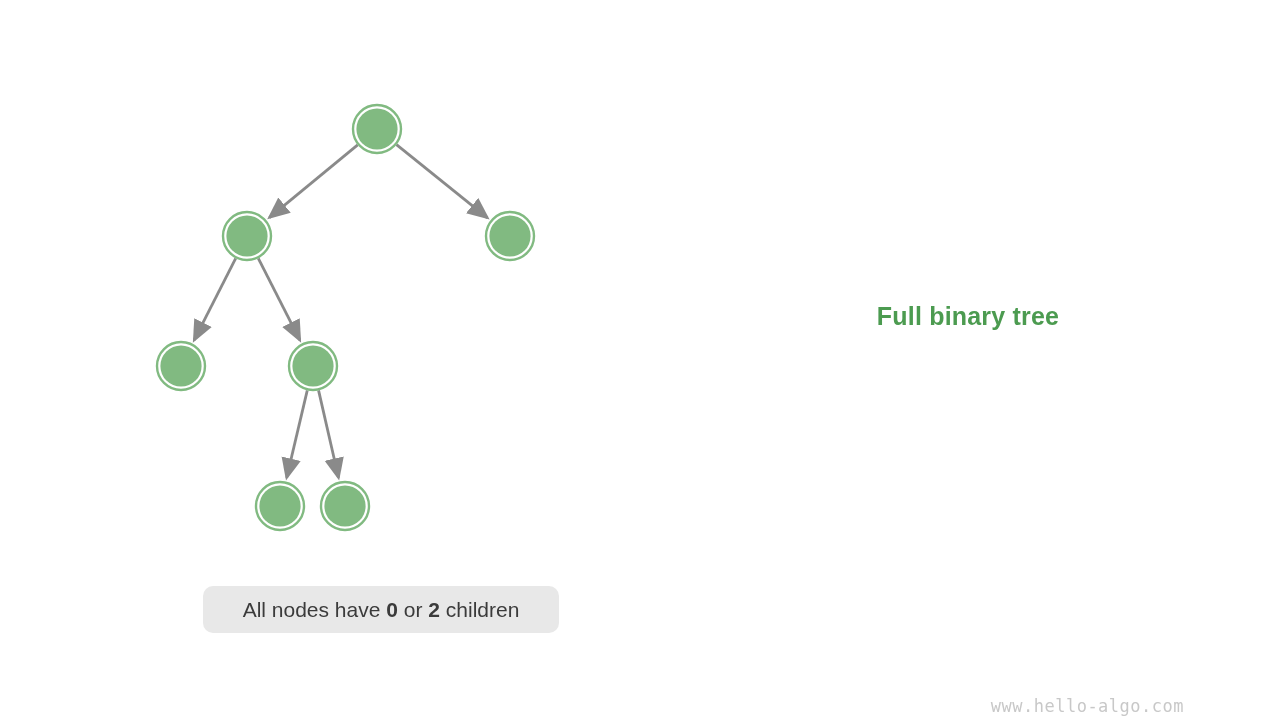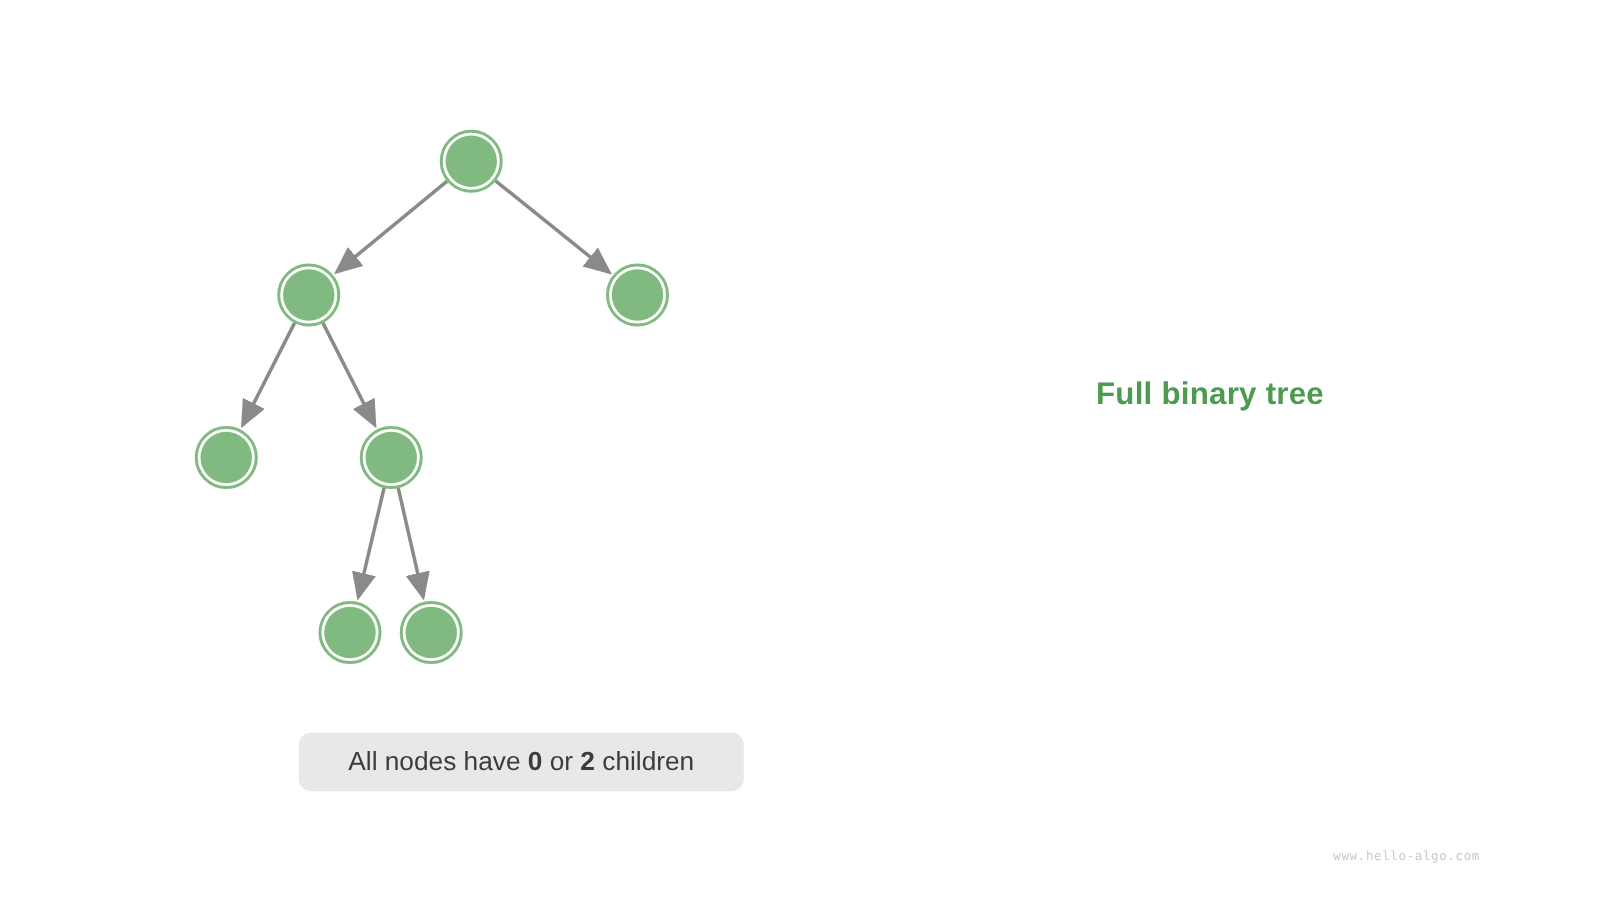--- a/index.html
+++ b/index.html
@@ -43,23 +43,23 @@
     justify-content: center;
     font-size: 21px;
     white-space: pre;
   }
   .caption-box .seg-bold {
     font-weight: 700;
   }
   .watermark {
     position: absolute;
     right: 40px;
-    top: 680px;
+    top: 696px;
     font-family: "DejaVu Sans Mono", "Liberation Mono", monospace;
-    font-size: 10px;
+    font-size: 17px;
     letter-spacing: 0.5px;
     white-space: nowrap;
     text-align: right;
   }
 </style>
 </head>
 <body>
 
 <div class="canvas">
 
@@ -100,19 +100,19 @@
         <circle cx="280" cy="506" r="20.6" fill="#81ba81"></circle>
       </g>
       <g>
         <circle cx="345" cy="506" r="24" fill="#ffffff" stroke="#81ba81" stroke-width="2.4"></circle>
         <circle cx="345" cy="506" r="20.6" fill="#81ba81"></circle>
       </g>
     </svg>
 
   <div class="diagram-title" style="color: rgb(76, 155, 80);">Full binary tree</div>
 
-  <div class="caption-box" style="background: rgb(232, 232, 232); color: rgb(59, 59, 59); margin-left: 36px;">
+  <div class="caption-box" style="background: rgb(232, 232, 232); color: rgb(59, 59, 59);">
     <span id="caption-text"><span>All nodes have </span><span class="seg-bold">0</span><span> or </span><span class="seg-bold">2</span><span> children</span></span>
   </div>
 
   <div class="watermark" style="color: rgb(200, 200, 200);">www.hello-algo.com</div>
 
 </div>
 
 </body></html>

